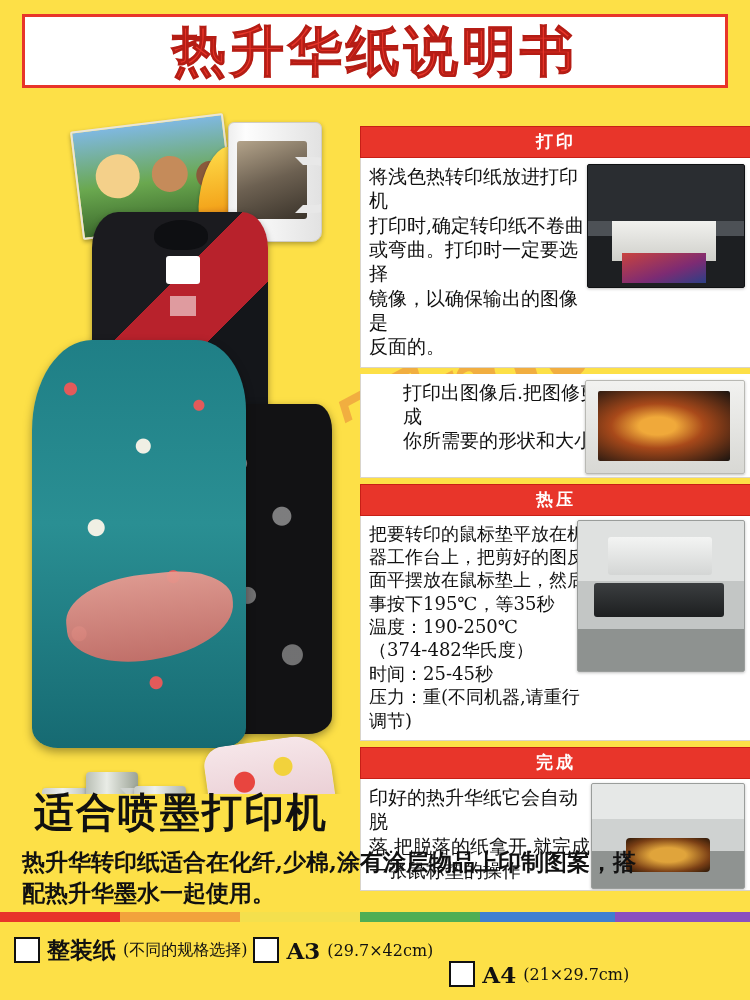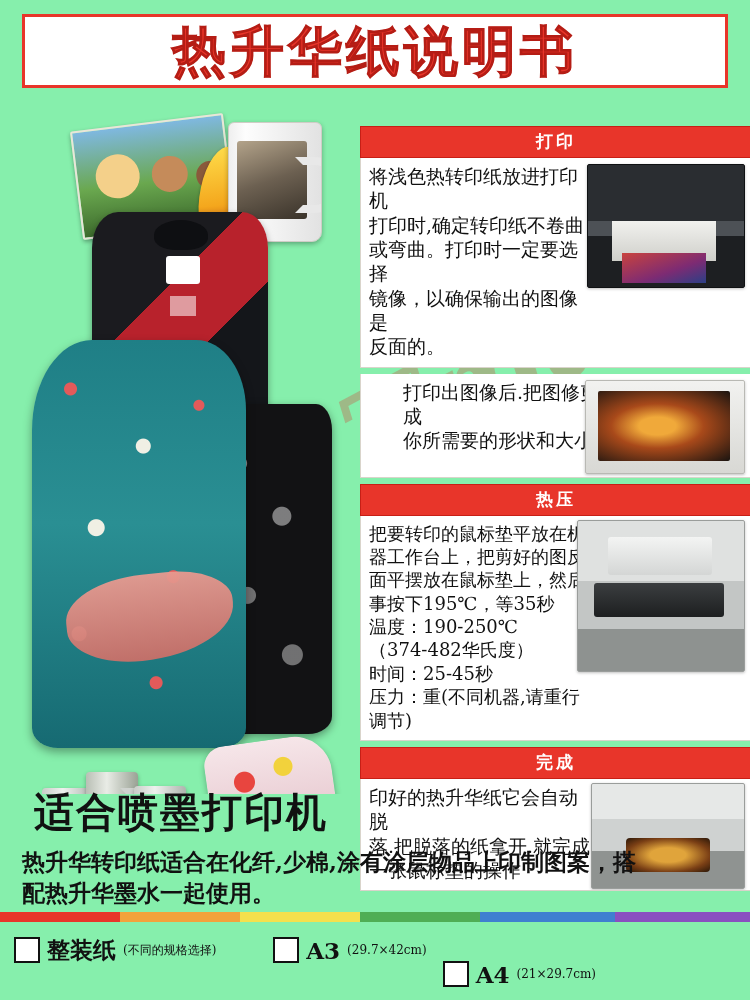--- a/index.html
+++ b/index.html
@@ -11,21 +11,21 @@
     height: 1000px;
     background: #ffffff;
     font-family: "DejaVu Sans", "Liberation Sans", sans-serif;
     overflow: hidden;
     position: relative;
   }
   .page {
     position: relative;
     width: 750px;
     height: 1000px;
-    background: #86efac;
+    background: #fde047;
     box-sizing: border-box;
   }
 
   
   .title-band {
     position: absolute;
     left: 22px;
     top: 14px;
     width: 706px;
     height: 74px;
@@ -356,21 +356,21 @@
     background: #ffffff;
     flex: 0 0 auto;
   }
   .spec-main {
     font-weight: bold;
     font-size: 23px;
     color: #111111;
     white-space: nowrap;
   }
   .spec-sub {
-    font-size: 12px;
+    font-size: 16px;
     color: #111111;
     white-space: nowrap;
   }
   .spec.grow { flex: 1 1 auto; }
 
   
   .watermark {
     position: absolute;
     left: 330px;
     top: 290px;

